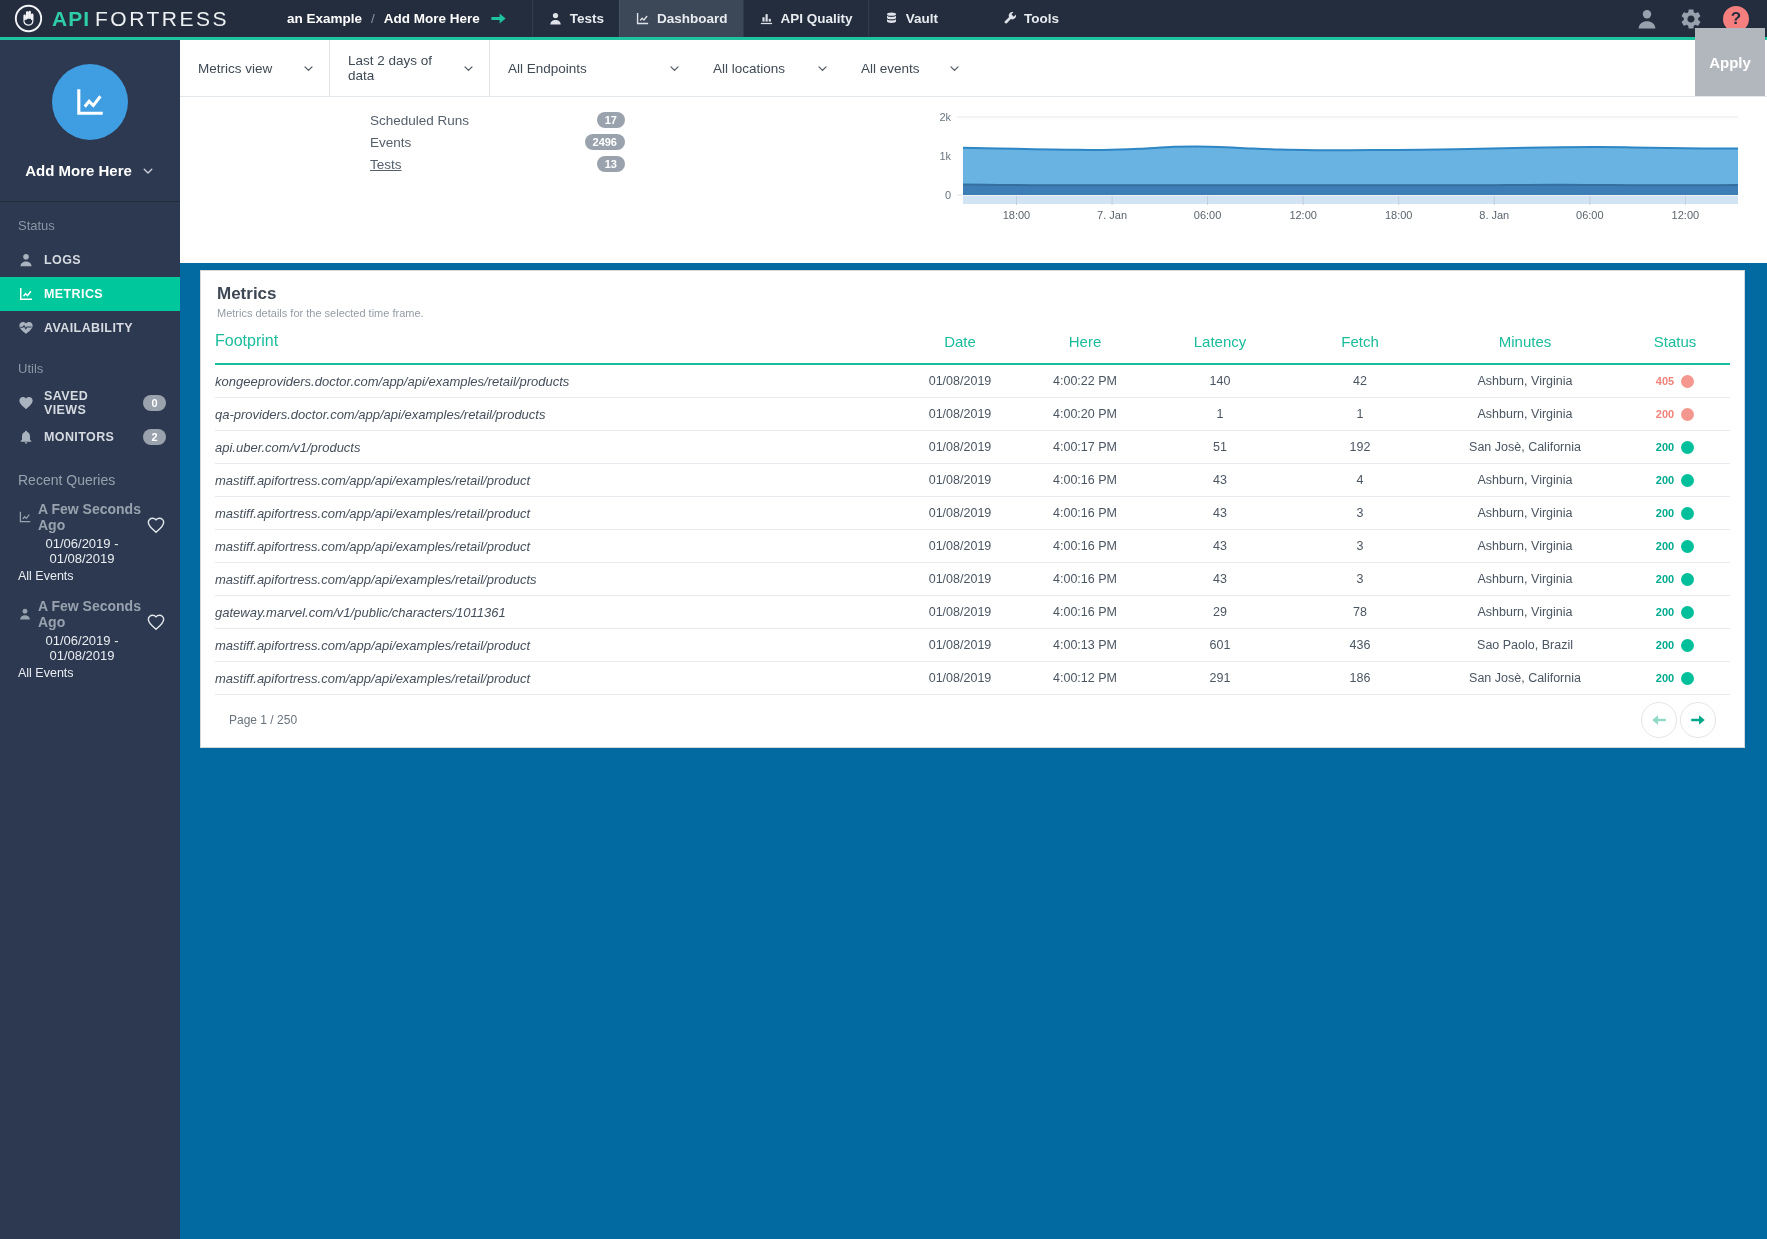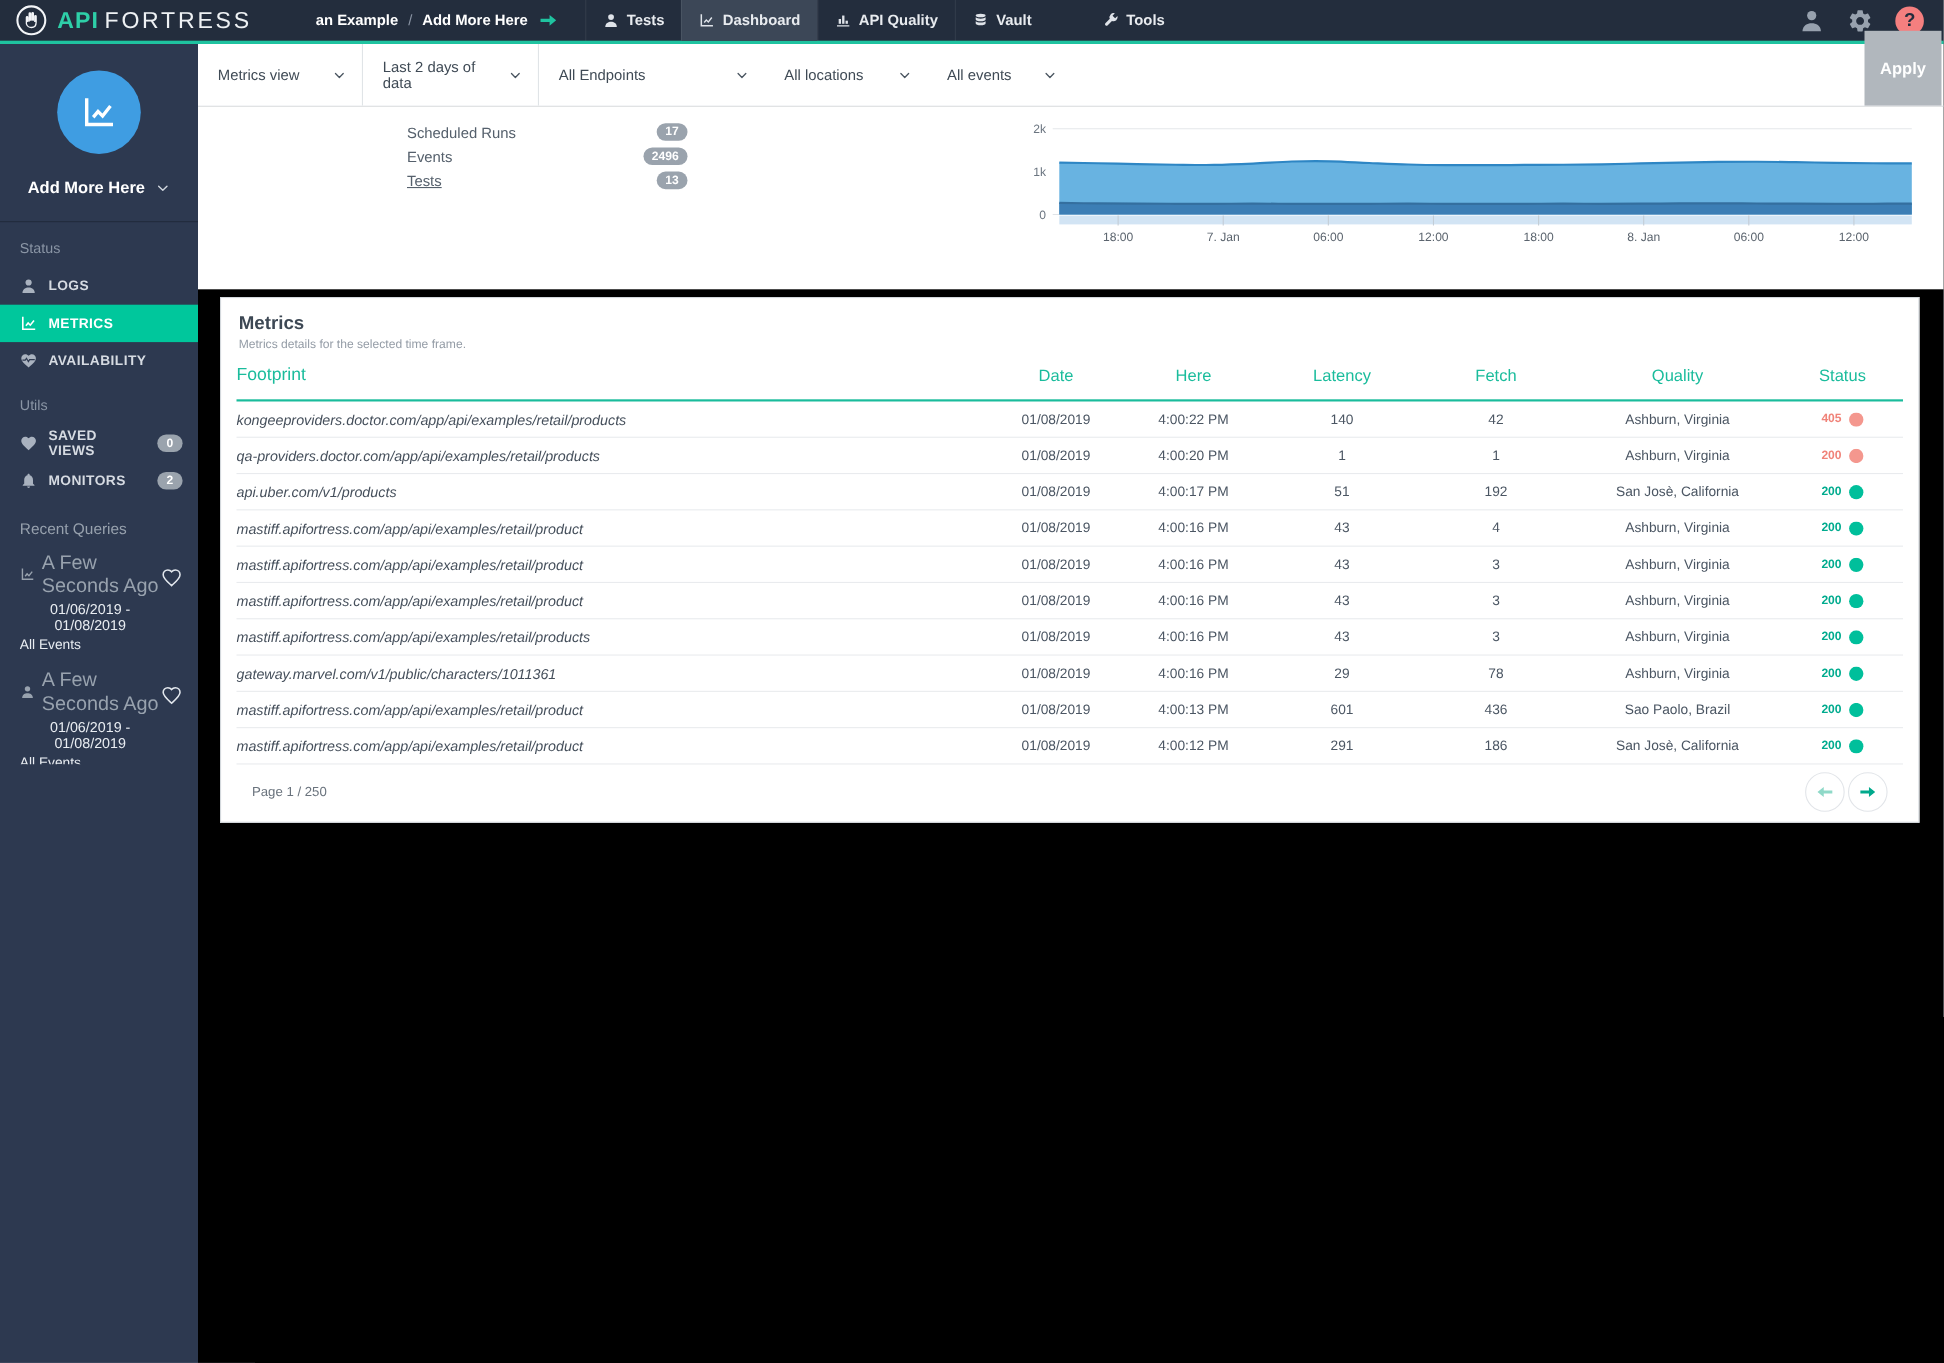--- a/index.html
+++ b/index.html
@@ -41,28 +41,28 @@
   .nav-item { height:34px; display:flex; align-items:center; gap:10px; padding:0 14px 0 18px; color:#d6dbe2; font-size:12.5px; font-weight:bold; letter-spacing:0.4px; cursor:pointer; }
   .nav-item .icon { width:16px; height:16px; color:#a9b2bf; flex-shrink:0; }
   .nav-item.active { background:#00c79c; color:#fff; }
   .nav-item.active .icon { color:#fff; }
   .nav-badge { margin-left:auto; background:#9aa3ad; color:#fff; font-size:11px; font-weight:bold; border-radius:10px; padding:2px 8px; }
   .recent { padding:18px 14px 0 18px; overflow:hidden; }
   .recent-title { color:#97a1ad; font-size:14px; margin-bottom:13px; }
   .recent-list { max-height:194px; overflow:hidden; }
   .recent-item { display:flex; margin-bottom:15px; cursor:pointer; }
   .ri-left { flex:1; min-width:0; }
-  .ri-ago { color:#98a2ae; font-size:18px; display:flex; gap:6px; align-items:center; }
+  .ri-ago { color:#98a2ae; font-size:14px; display:flex; gap:6px; align-items:center;font-weight:bold; }
   .ri-ago .icon { width:14px; height:14px; color:#98a2ae; flex-shrink:0; }
   .ri-range { color:#e9edf2; font-size:13px; margin-top:3px;text-align:center; }
   .ri-scope { color:#e9edf2; font-size:12.5px; margin-top:3px; }
   .ri-heart { width:20px; height:20px; color:#e2e7ed; cursor:pointer; flex-shrink:0; margin-top:14px; }
 
   
-  .main { flex:1; display:flex; flex-direction:column; background:#000000; min-width:0; }
+  .main { flex:1; display:flex; flex-direction:column; background:#0369a1; min-width:0; }
   .filterbar { background:#fff; height:57px; display:flex; align-items:stretch; border-bottom:1px solid #e4e7ea; flex-shrink:0; }
   .dropdown { display:flex; align-items:center; justify-content:space-between; padding:0 14px 0 18px; font-size:13.5px; color:#3f4a55; cursor:pointer; }
   .dropdown .icon { width:13px; height:13px; color:#4a5560; }
   .dropdown:nth-child(1) { width:150px; border-right:1px solid #e0e4e7; }
   .dropdown:nth-child(2) { width:160px; border-right:1px solid #e0e4e7; }
   .dropdown:nth-child(3) { width:205px; }
   .dropdown:nth-child(4) { width:148px; }
   .dropdown:nth-child(5) { width:132px; }
   .apply-btn { margin-left:auto; align-self:flex-end; width:70px; height:68px; background:#b1b7bd; color:#fff; font-weight:bold; font-size:15px; border:none; margin-right:2px; cursor:pointer; font-family:"Liberation Sans", sans-serif; }
 
@@ -419,21 +419,21 @@
           <div class="card-title">Metrics</div>
           <div class="card-sub">Metrics details for the selected time frame.</div>
         </div>
         <div class="tbl">
           <div class="grid-row thead" id="thead">
               <div class="th c-footprint">Footprint</div>
               <div class="th ">Date</div>
               <div class="th ">Here</div>
               <div class="th ">Latency</div>
               <div class="th ">Fetch</div>
-              <div class="th ">Quality</div>
+              <div class="th ">Minutes</div>
               <div class="th c-status">Status</div>
             </div>
           <div id="tbody">
               <div class="grid-row trow">
                 <div class="td c-footprint">kongeeproviders.doctor.com/app/api/examples/retail/products</div>
                 <div class="td ">01/08/2019</div>
                 <div class="td ">4:00:22 PM</div>
                 <div class="td ">140</div>
                 <div class="td ">42</div>
                 <div class="td ">Ashburn, Virginia</div>

